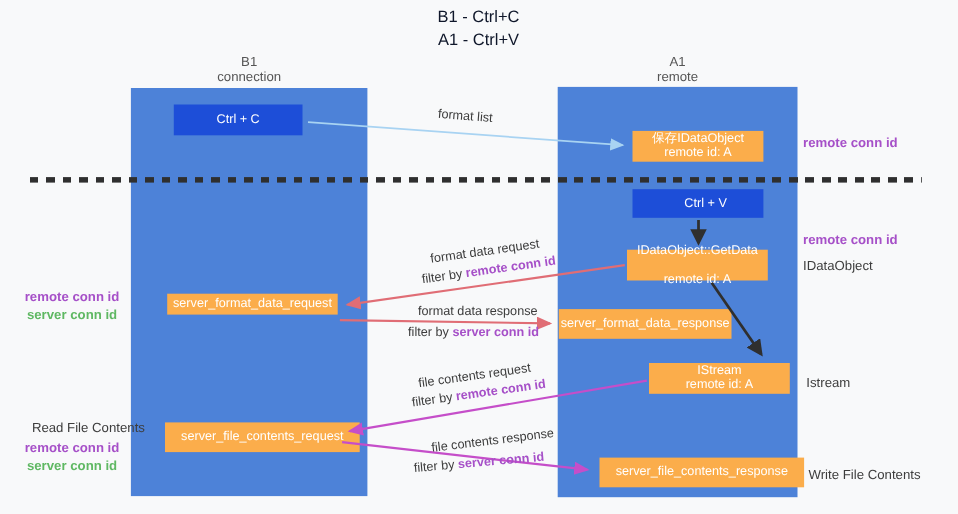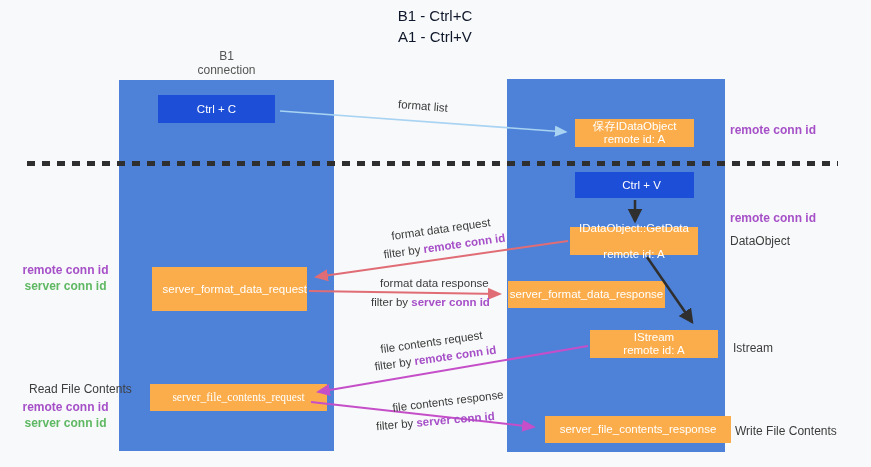--- a/index.html
+++ b/index.html
@@ -65,20 +65,24 @@
 
   <div class="abs title">
     <div>B1 - Ctrl+C</div>
     <div>A1 - Ctrl+V</div>
   </div>
 
   <div class="abs lane-header" style="left:119px;top:49px;width:215px;">
     <div>B1</div>
     <div>connection</div>
   </div>
+  <div class="abs lane-header" style="left:507px;top:49px;width:218px;">
+    <div>A1</div>
+    <div>remote</div>
+  </div>
 
   <div class="abs lane" style="left:119px;top:80px;width:215px;height:371px;"></div>
   <div class="abs lane" style="left:507px;top:79px;width:218px;height:373px;"></div>
 
   <div class="abs dashed-line"></div>
 
   <div class="abs node green" style="left:158px;top:95px;width:117px;height:28px;">
     <div>Ctrl + C</div>
   </div>
 
@@ -89,34 +93,34 @@
 
   <div class="abs node green" style="left:575px;top:172px;width:119px;height:26px;padding-left:14px;">
     <div>Ctrl + V</div>
   </div>
 
   <div class="abs node orange" style="left:570px;top:227px;width:128px;height:28px;gap:13px;">
     <div>IDataObject::GetData</div>
     <div>remote id: A</div>
   </div>
 
-  <div class="abs node orange" style="left:152px;top:267px;width:155px;height:44px;text-align:right;">
+  <div class="abs node orange" style="left:152px;top:267px;width:155px;height:19px;">
     <div>server_format_data_request</div>
   </div>
 
   <div class="abs node orange" style="left:508px;top:281px;width:157px;height:27px;">
     <div>server_format_data_response</div>
   </div>
 
   <div class="abs node orange" style="left:590px;top:330px;width:128px;height:28px;">
     <div>IStream</div>
     <div>remote id: A</div>
   </div>
 
-  <div class="abs node orange" style="left:150px;top:384px;width:177px;height:27px;font-family:Liberation Serif, serif;">
+  <div class="abs node orange" style="left:150px;top:384px;width:177px;height:27px;">
     <div>server_file_contents_request</div>
   </div>
 
   <div class="abs node orange" style="left:545px;top:416px;width:186px;height:27px;">
     <div>server_file_contents_response</div>
   </div>
 
   <svg class="abs wires" width="871" height="467" viewBox="0 0 871 467">
     <defs>
       <marker id="ah-lightblue" markerWidth="9" markerHeight="8" refX="7" refY="3.5" orient="auto">
@@ -173,21 +177,21 @@
     <span>filter by </span><span class="conn-purple">server conn id</span>
   </div>
 
   <div class="abs side-label conn-purple" style="left:730px;top:123px;">
     <span>remote conn id</span>
   </div>
   <div class="abs side-label conn-purple" style="left:730px;top:211px;">
     <span>remote conn id</span>
   </div>
   <div class="abs side-label black" style="left:730px;top:234px;">
-    <span>DataObject</span>
+    <span>IDataObject</span>
   </div>
   <div class="abs side-label black" style="left:733px;top:341px;">
     <span>Istream</span>
   </div>
   <div class="abs side-label black" style="left:735px;top:424px;">
     <span>Write File Contents</span>
   </div>
 
   <div class="abs side-stack" style="left:18px;top:262px;width:95px;">
     <div class="conn-purple">remote conn id</div>

